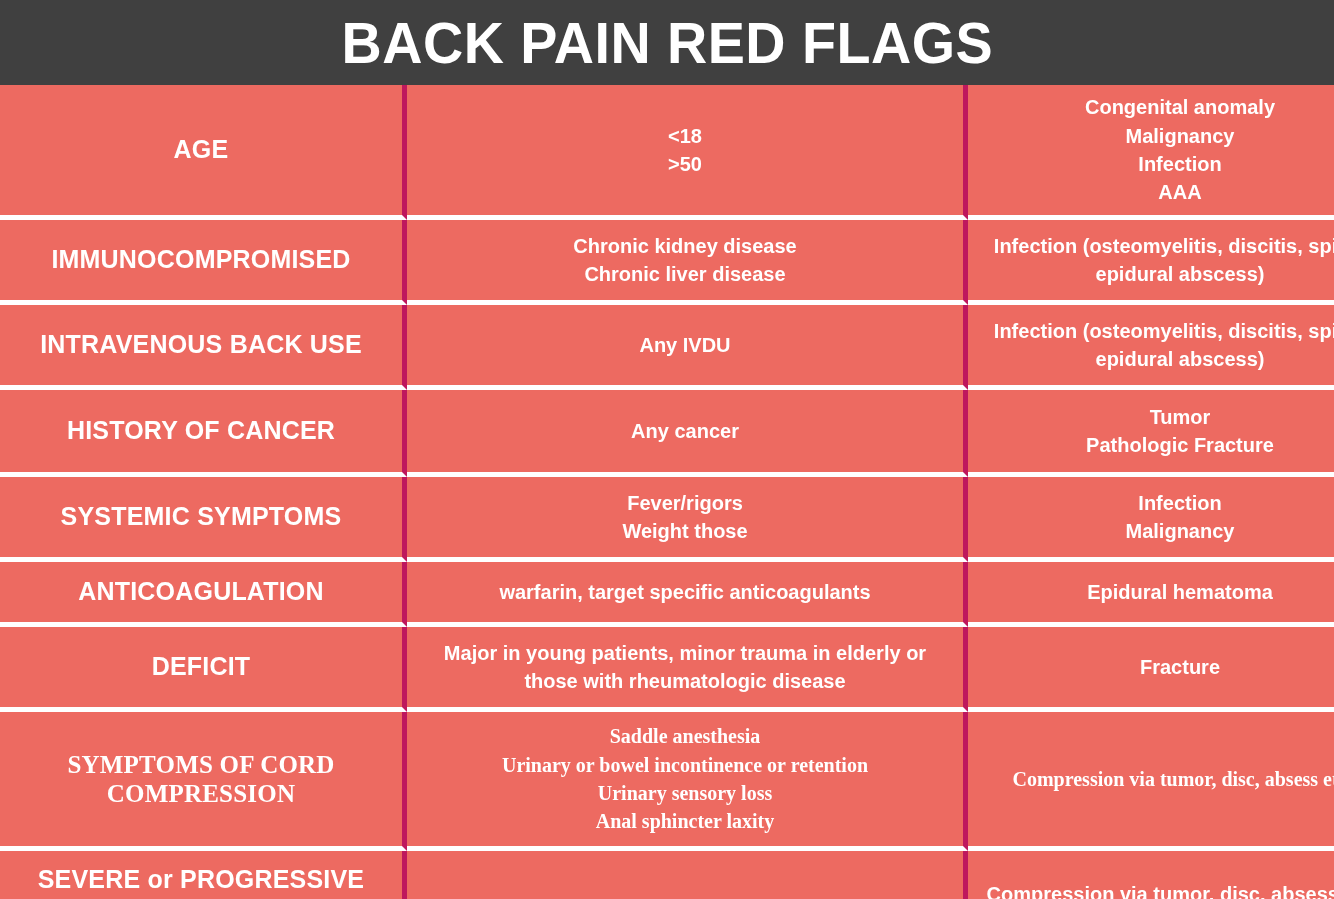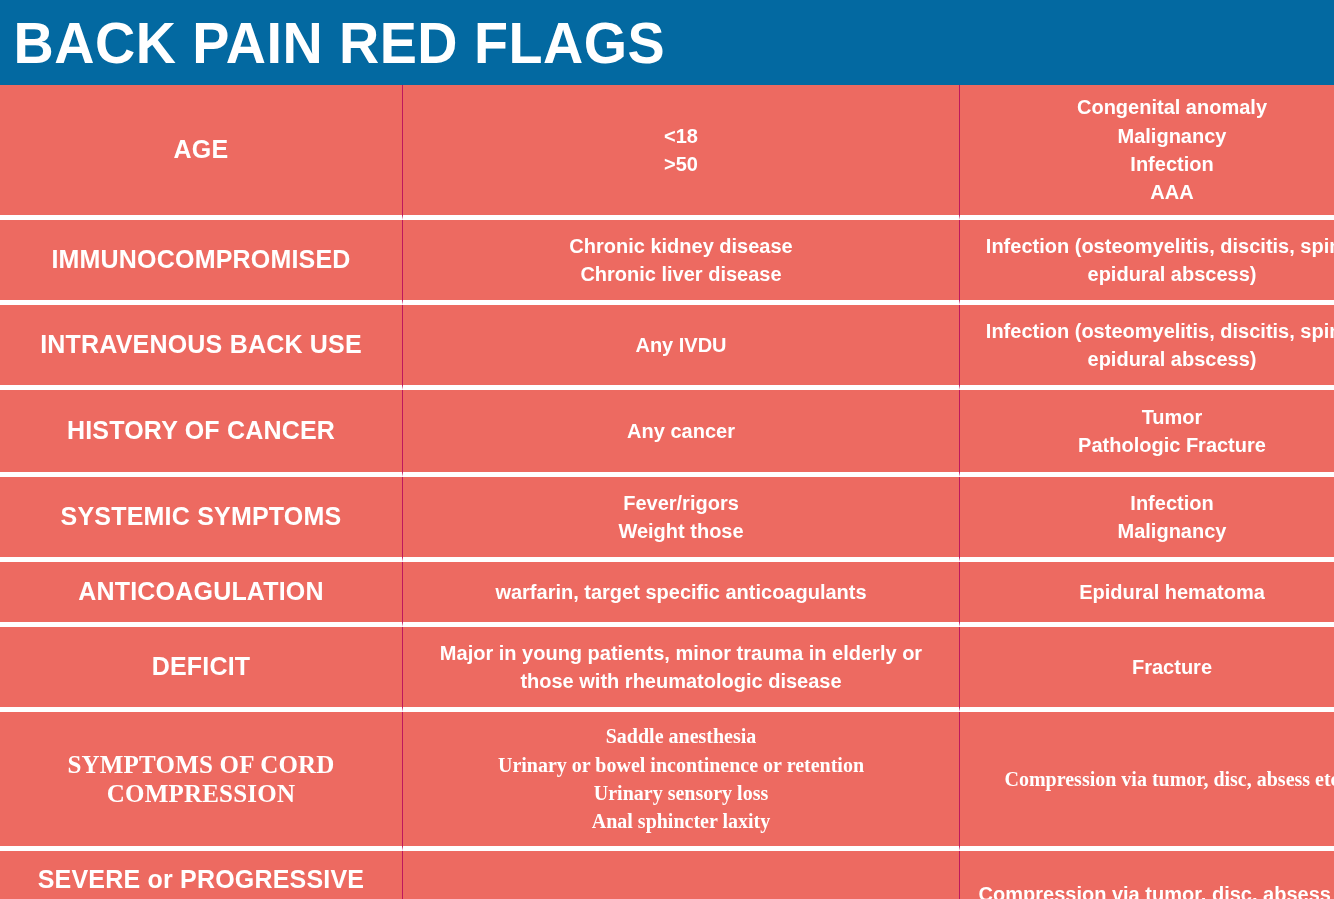--- a/index.html
+++ b/index.html
@@ -17,23 +17,24 @@
   .poster {
     position: relative;
     width: 1334px;
     height: 899px;
     background: #ffffff;
   }
 
   
   .title-band {
     height: 85px;
-    background: #0369a1;
+    background: #404040;
     display: flex;
     align-items: center;
+    justify-content: center;
     overflow: hidden;
   }
   .title-text {
     color: #ffffff;
     font-family: "Liberation Sans", sans-serif;
     font-weight: bold;
     font-size: 58px;
     line-height: 58px;
     letter-spacing: 0.5px;
     white-space: nowrap;
@@ -47,21 +48,21 @@
     border-collapse: separate;
     border-spacing: 0;
     table-layout: fixed;
     background: #ffffff;
   }
   .table td {
     background: #ED6A61;
     color: #ffffff;
     text-align: center;
     vertical-align: middle;
-    border-right: 1px solid #be185d;
+    border-right: 5px solid #be185d;
     border-bottom: 5px solid #ffffff;
     padding: 6px 8px;
     font-weight: bold;
   }
   .table tr td:last-child {
     border-right: 3px solid #ffffff;
   }
   .table tr:last-child td {
     border-bottom: 0;
   }

